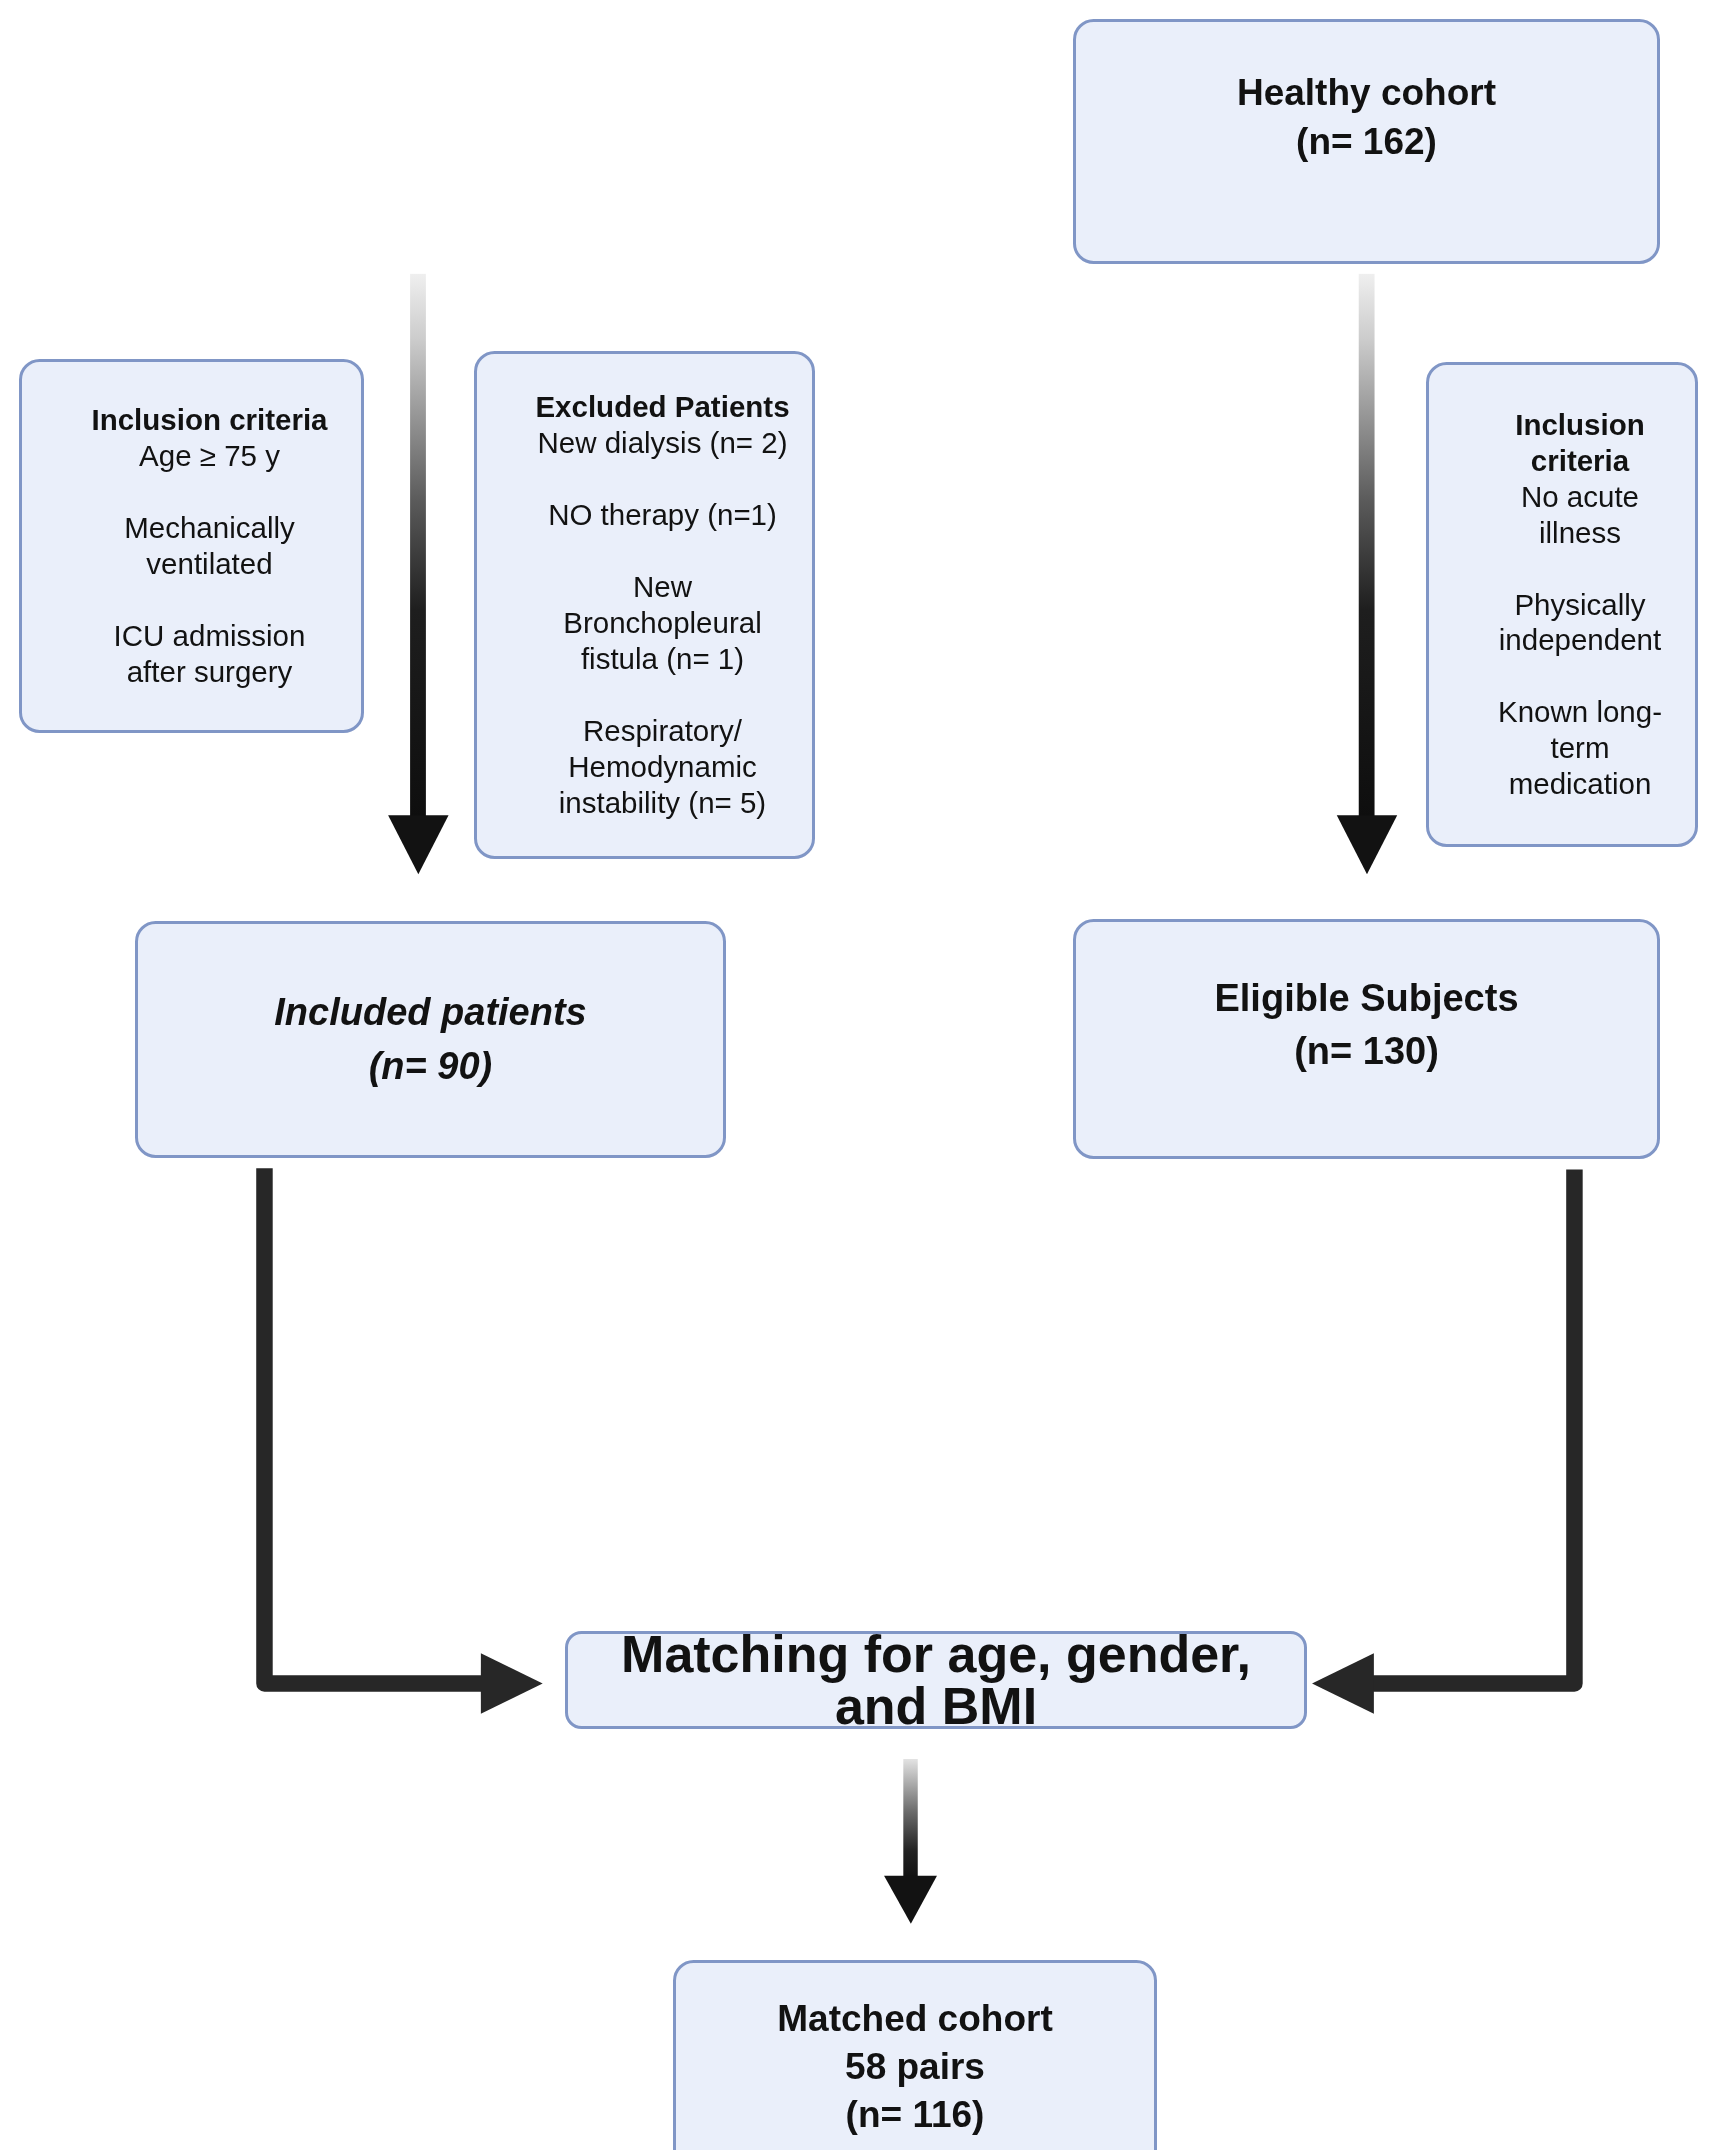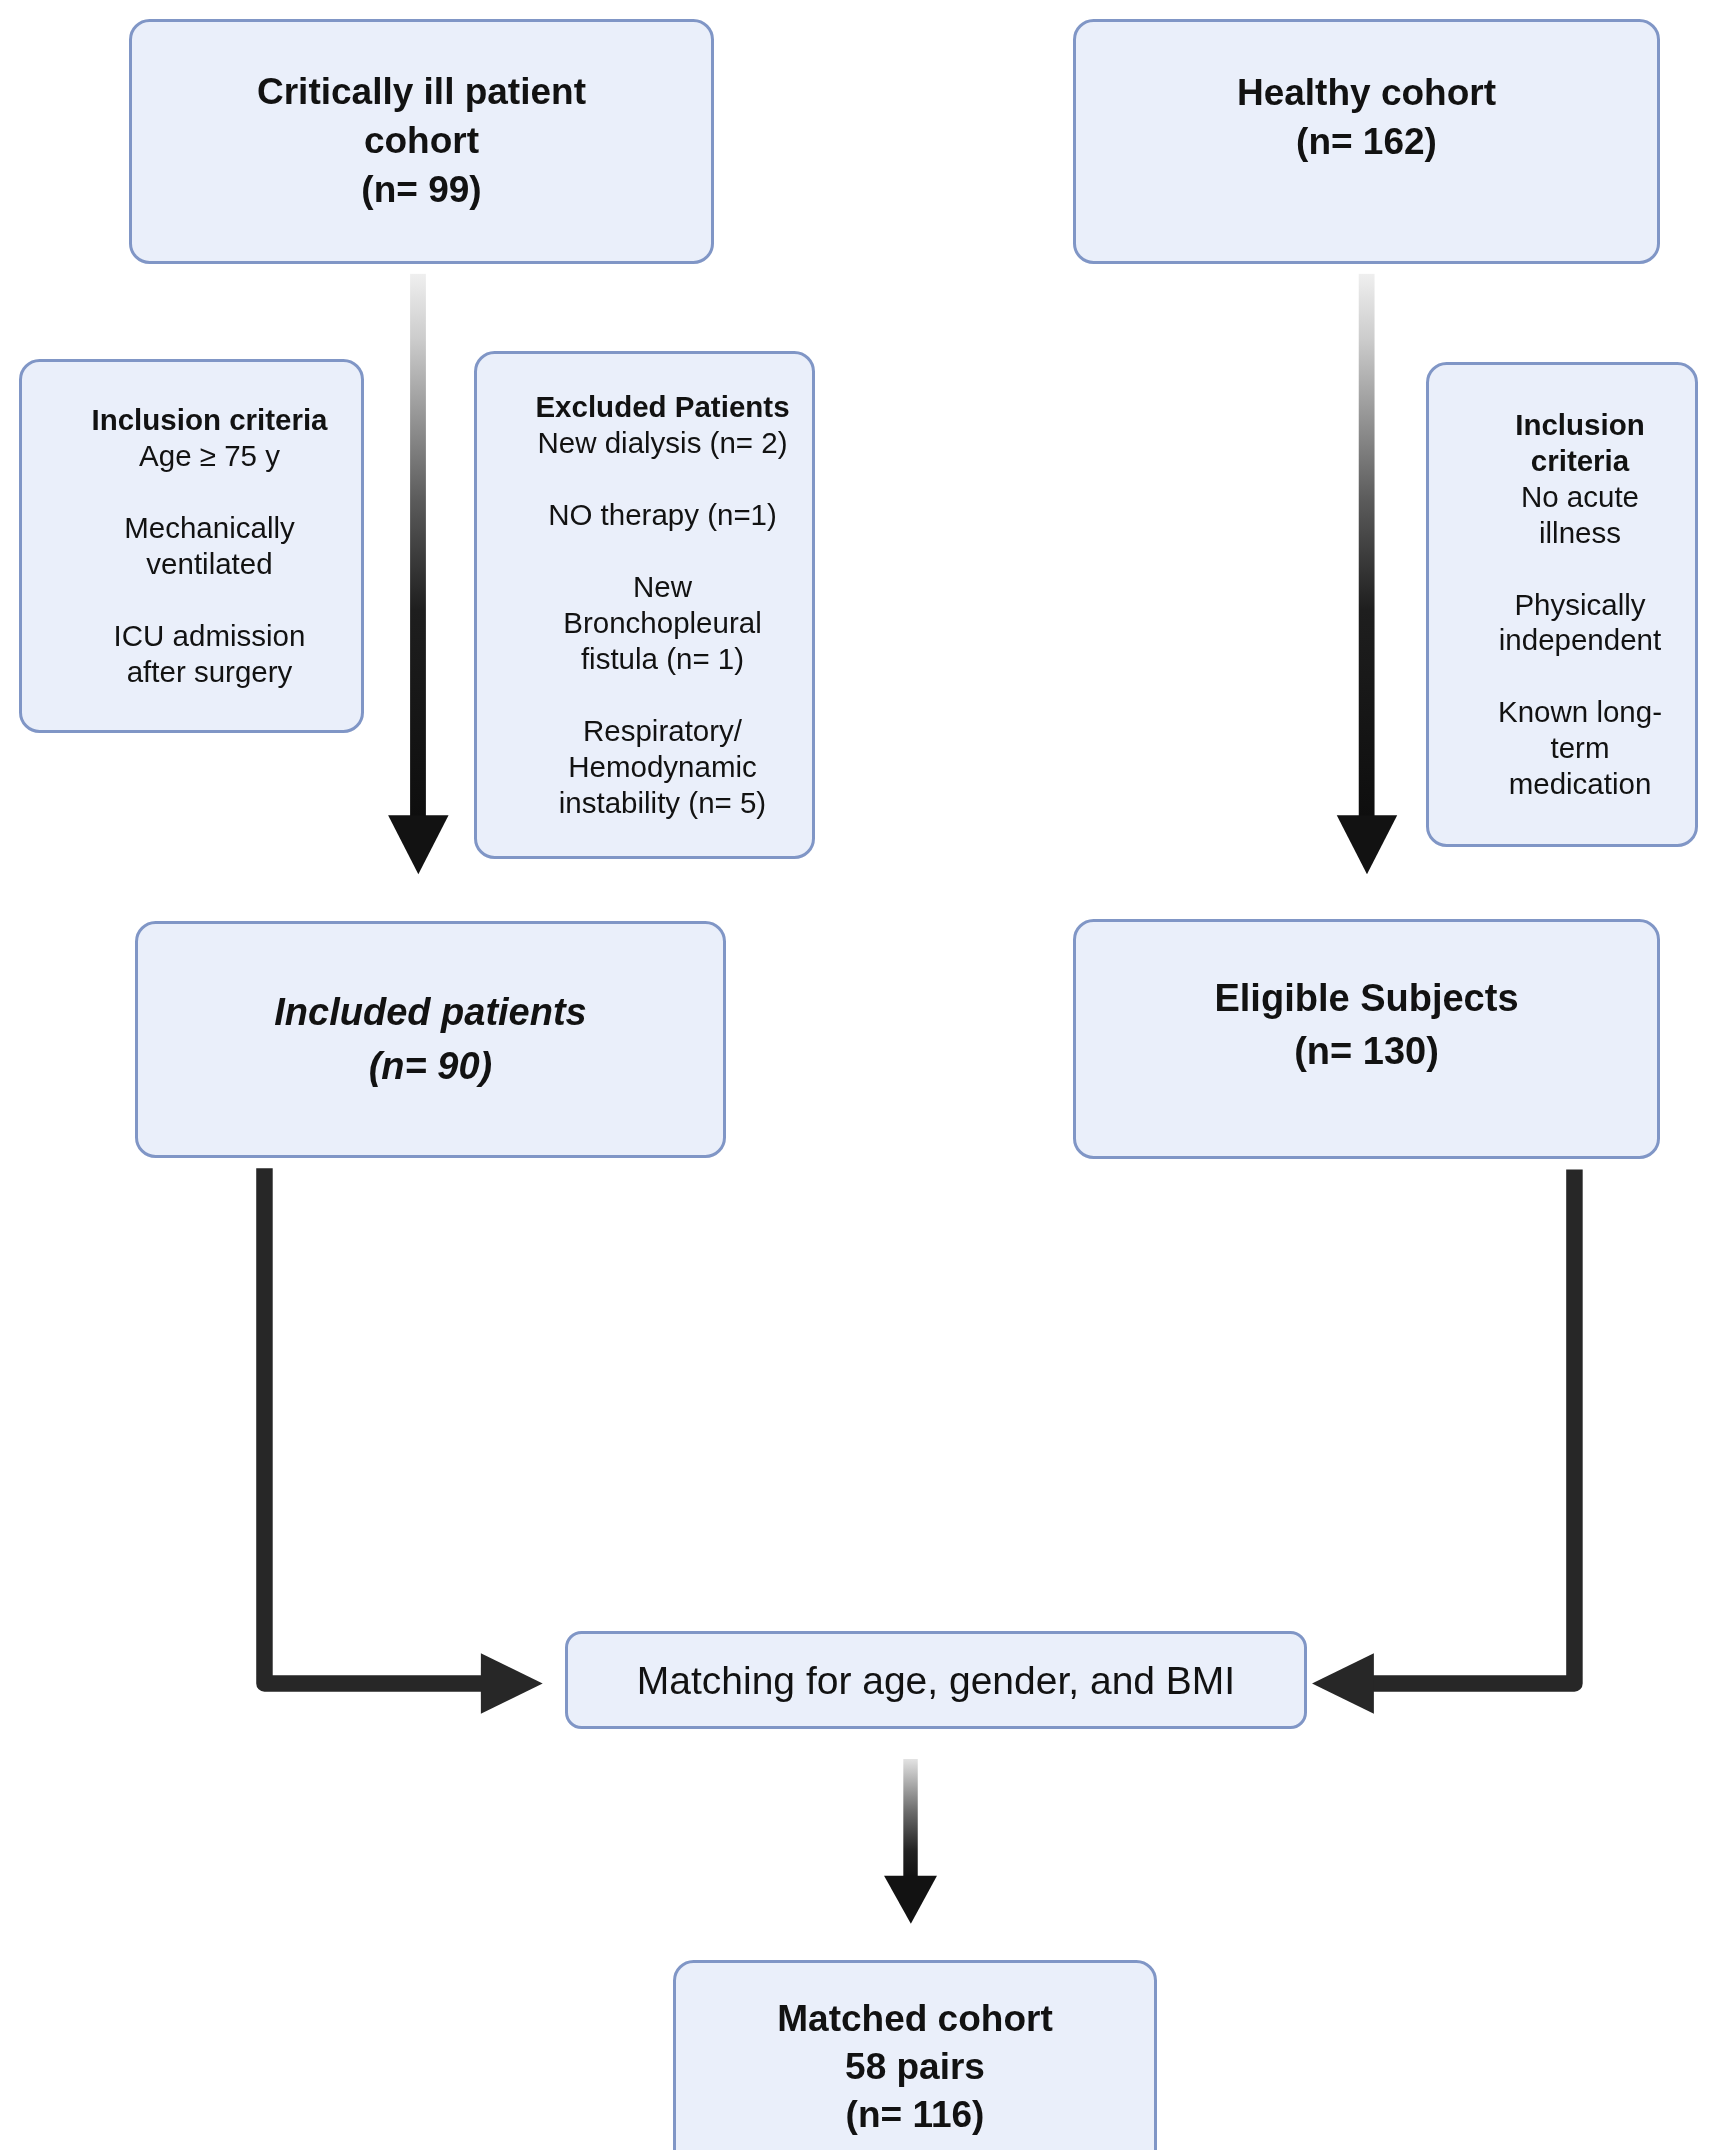--- a/index.html
+++ b/index.html
@@ -19,21 +19,21 @@
     border-radius:20.6px;
     display:flex;flex-direction:column;align-items:center;justify-content:center;
     text-align:center;
   }
   .b-top{font-weight:700;font-size:37px;line-height:1.32;}
   .b-upper{padding-bottom:48px;}          
   .b-included{font-weight:700;font-style:italic;font-size:38px;line-height:1.4;}
   .b-eligible{font-weight:700;font-size:38px;line-height:1.4;padding-bottom:27.5px;justify-content:center;}
   .b-criteria{font-size:29.5px;line-height:1.22;font-weight:400;padding-left:36px;}
   .b-criteria .title{font-weight:700;}
-  .b-matching{font-weight:400;font-size:39px;line-height:1;}
+  .b-matching{font-weight:700;font-size:52px;line-height:1;}
   .b-matched{font-weight:700;font-size:37px;line-height:1.3;}
   .line{min-height:1.22em;width:100%;}
   .elbow{fill:none;stroke:var(--arrow-dark,#272727);stroke-width:24;stroke-linejoin:round;}
   .elbow-head{fill:var(--arrow-dark,#272727);}
   .grad-head{fill:#121212;}
 </style>
 </head>
 <body>
 
 <div class="canvas">
@@ -74,25 +74,20 @@
       <path class="elbow" d="M 2292 1702 L 2292 2450 L 1998 2450"></path>
       <polygon class="elbow-head" points="2000,2406 2000,2494 1910,2450"></polygon>
     </g>
 
     <g>
       <rect x="1315" y="2560" width="21" height="172" fill="url(#gradShort)"></rect>
       <polygon class="grad-head" points="1287,2730 1364,2730 1326,2800"></polygon>
     </g>
   </svg>
 
-  <div class="box b-top" style="left:129px;top:19px;width:585px;height:245px;">
-    <div class="line">Critically ill patient</div>
-    <div class="line">cohort</div>
-    <div class="line">(n= 99)</div>
-  </div>
 
   <div class="box b-top b-upper" style="left:1073px;top:19px;width:587px;height:245px;">
     <div class="line">Healthy cohort</div>
     <div class="line">(n= 162)</div>
   </div>
 
   <div class="box b-criteria" style="left:19px;top:359px;width:345px;height:374px;">
     <div class="line title">Inclusion criteria</div>
     <div class="line">Age ≥ 75 y</div>
     <div class="line"></div>

